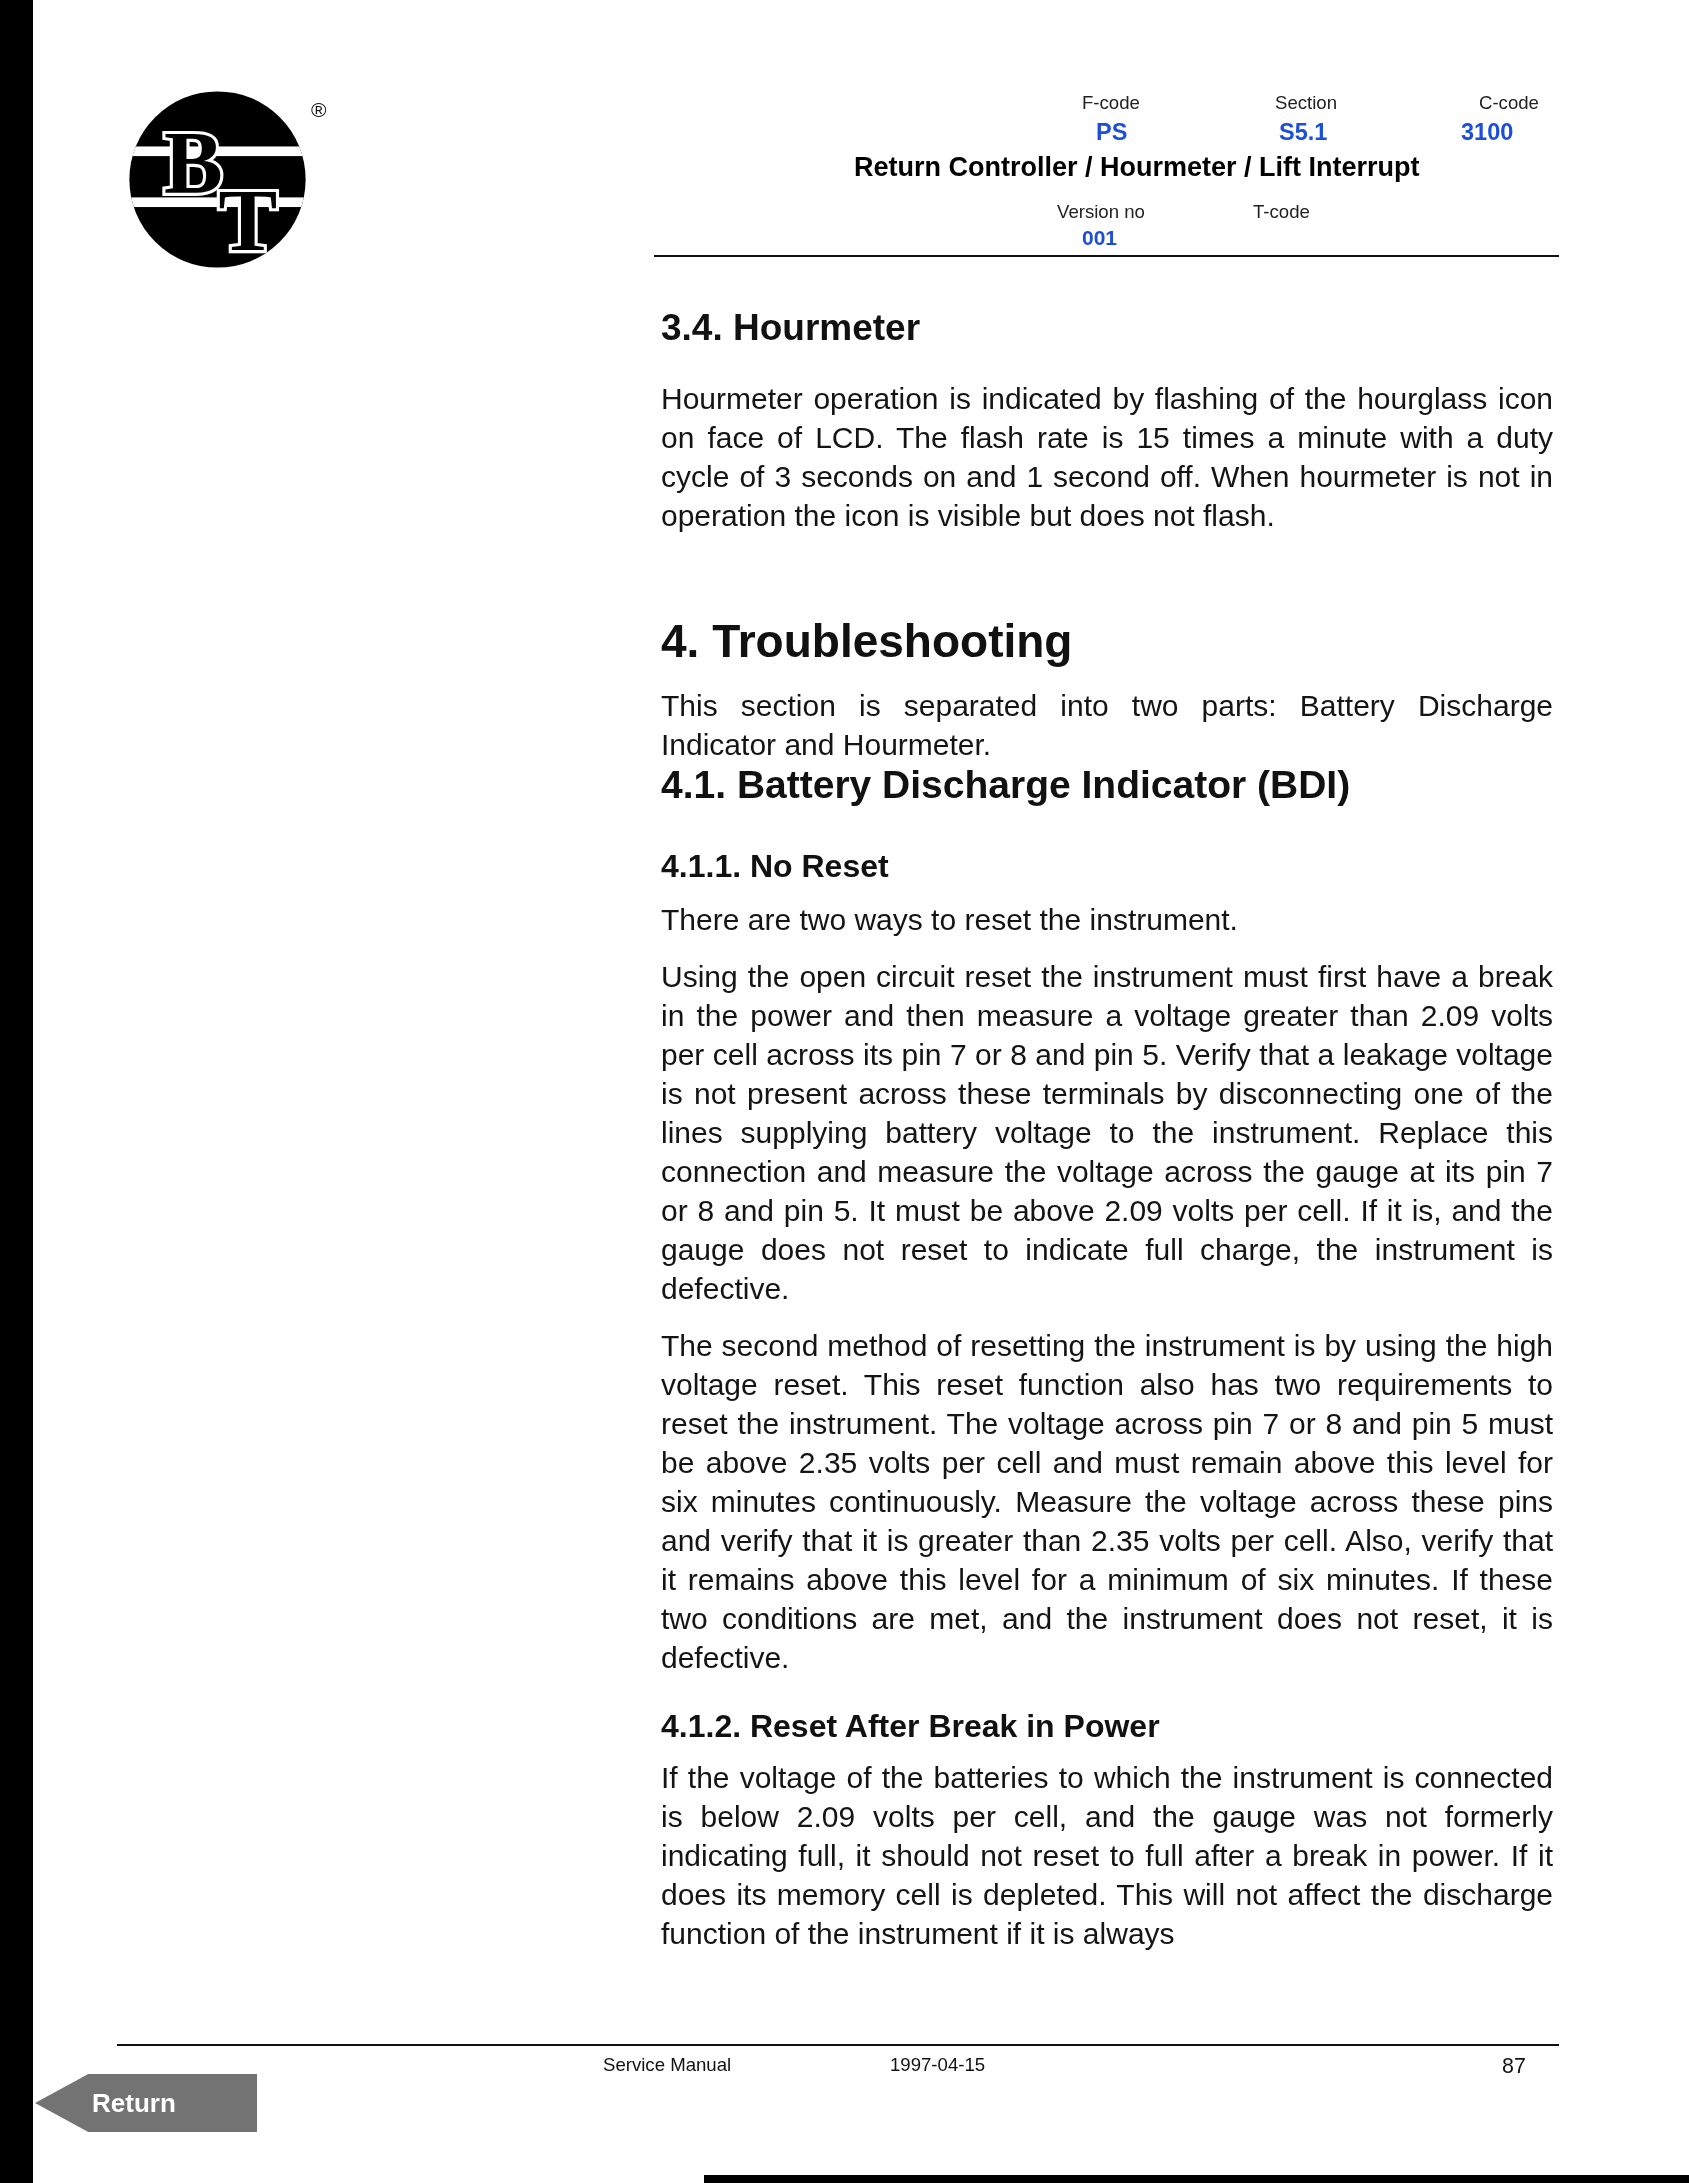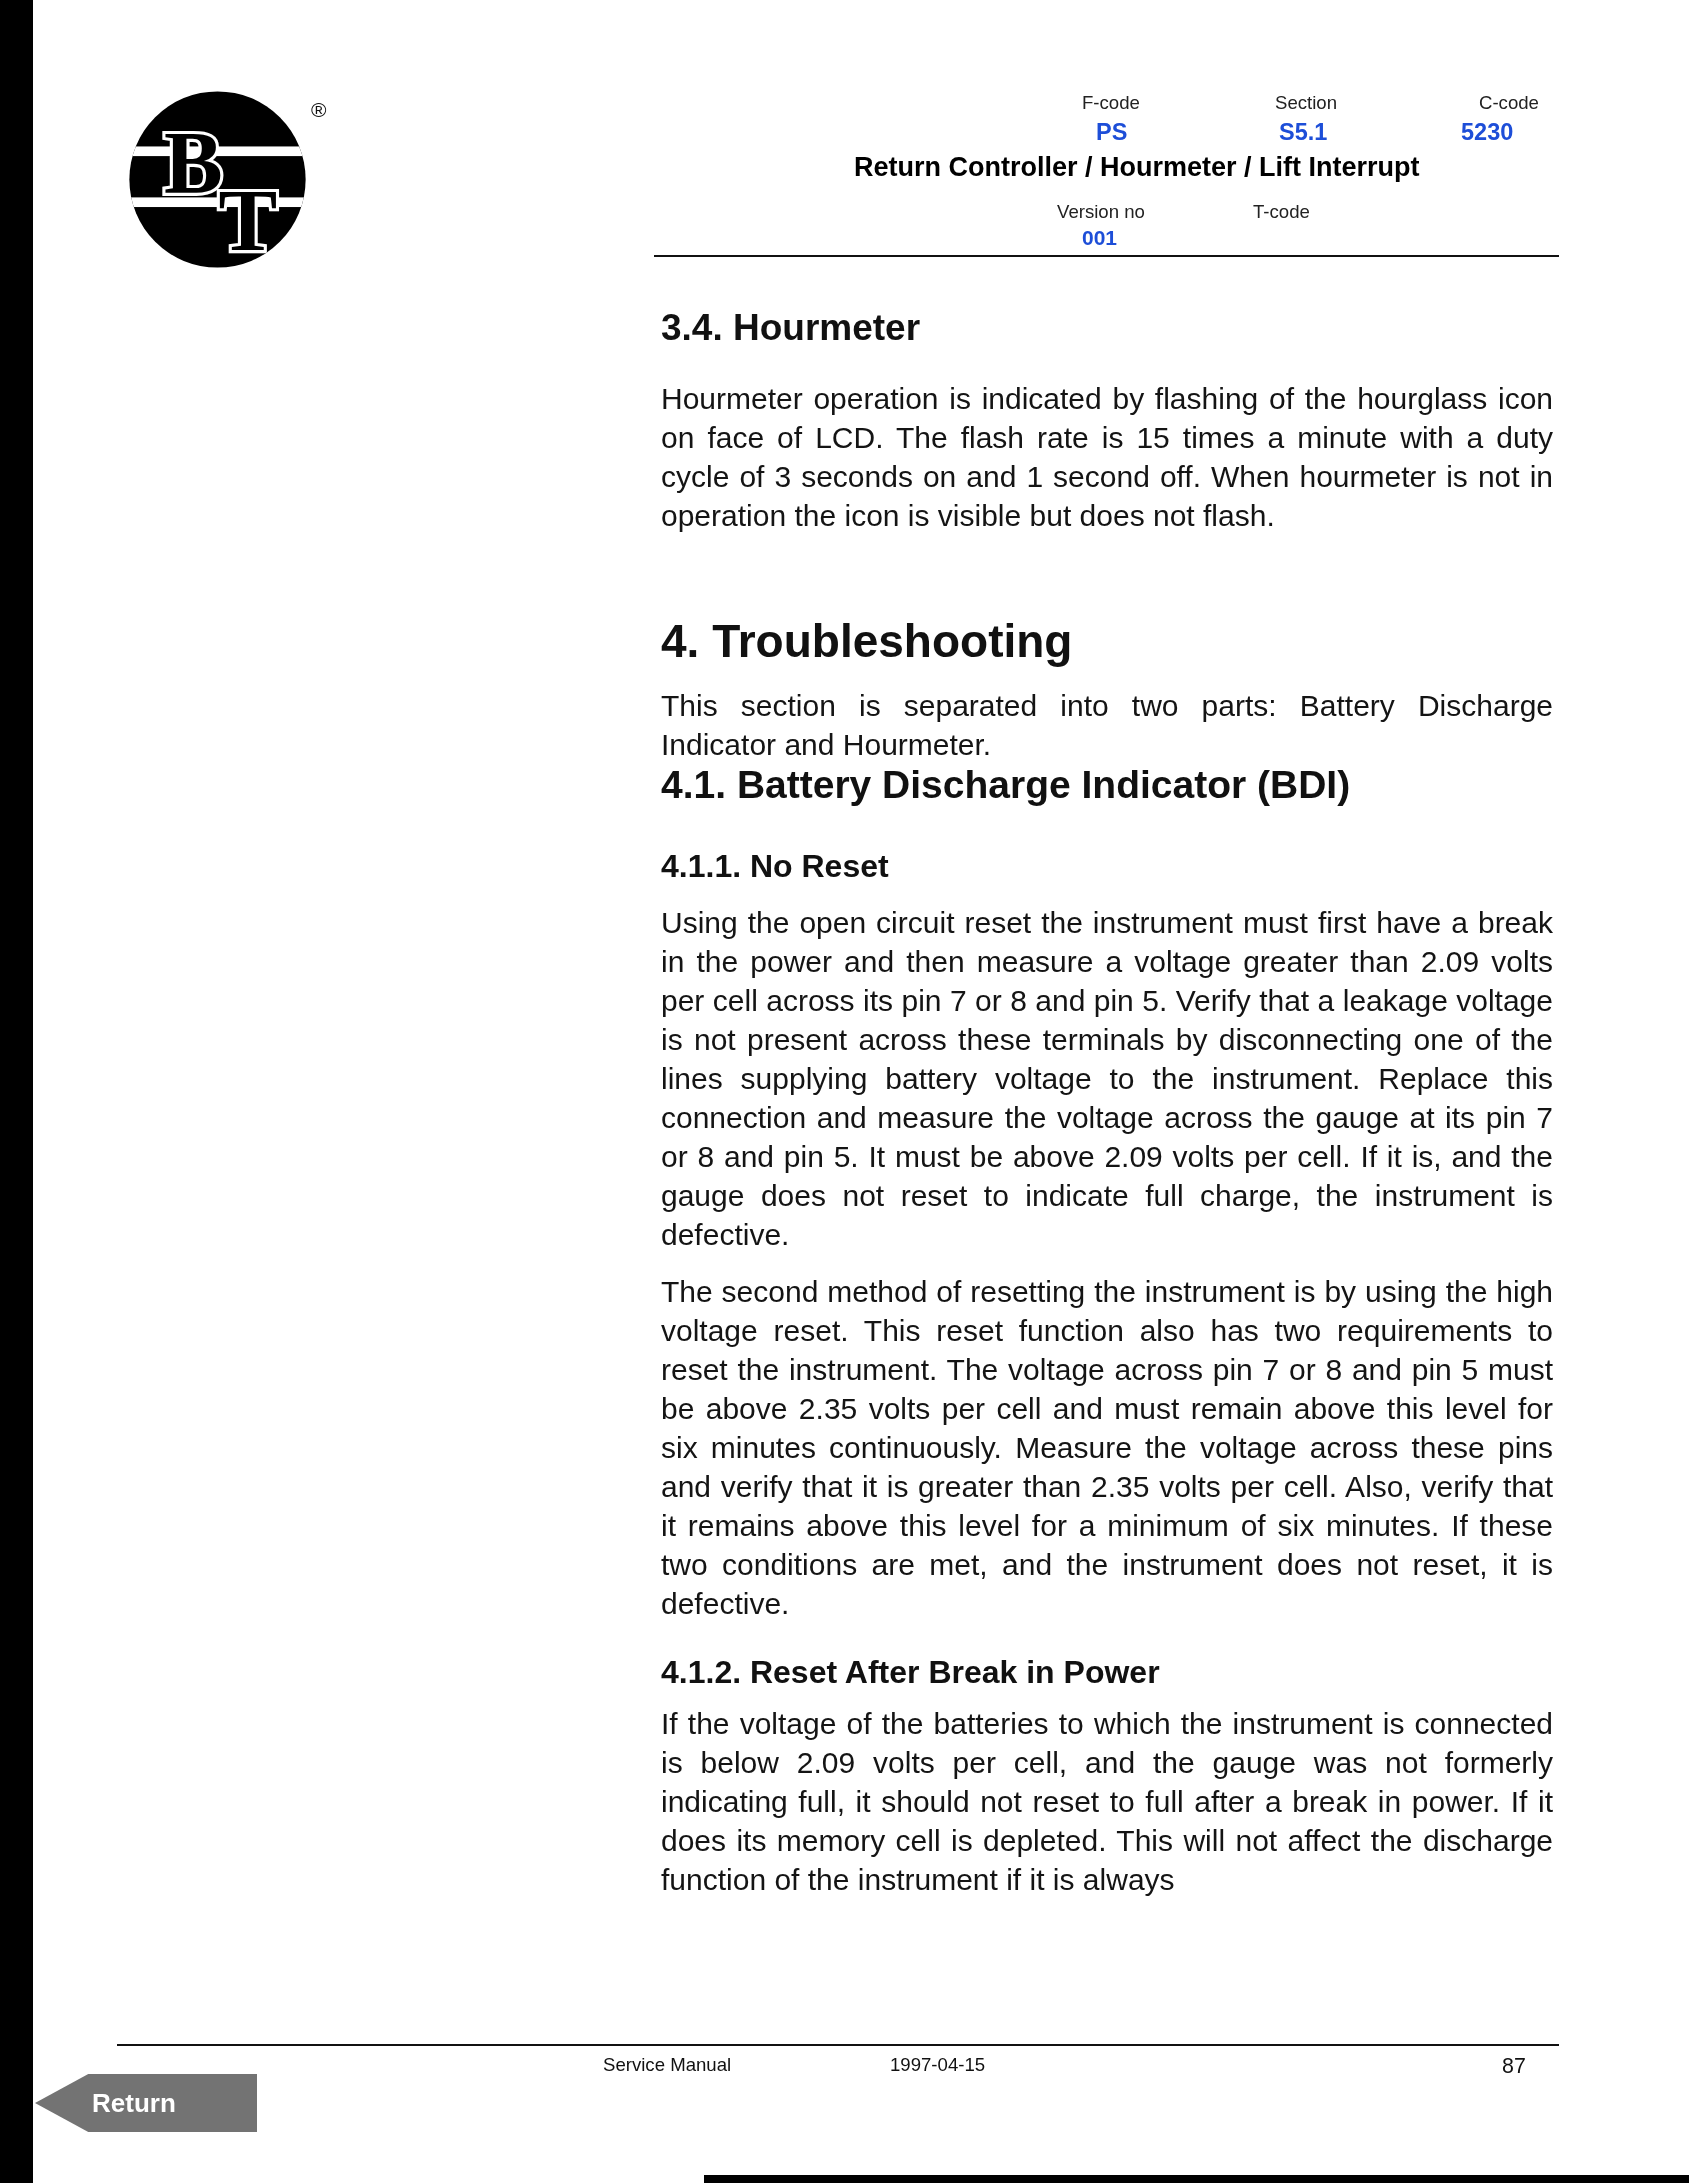--- a/index.html
+++ b/index.html
@@ -145,41 +145,42 @@
   </div>
   <div class="reg-mark">®</div>
 
   <div class="hdr-label" style="left:1082px; top:92px;">F-code</div>
   <div class="hdr-value" style="left:1096px; top:119px;">PS</div>
 
   <div class="hdr-label" style="left:1275px; top:92px;">Section</div>
   <div class="hdr-value" style="left:1279px; top:119px;">S5.1</div>
 
   <div class="hdr-label" style="left:1479px; top:92px;">C-code</div>
-  <div class="hdr-value" style="left:1461px; top:119px;">5230</div>
+  <div class="hdr-value" style="left:1461px; top:119px;">3100</div>
 
   <div class="hdr-title">Return Controller / Hourmeter / Lift Interrupt</div>
 
   <div class="hdr-label" style="left:1057px; top:201px;">Version no</div>
   <div class="hdr-value" style="left:1082px; top:226px; font-size:21px;">001</div>
 
   <div class="hdr-label" style="left:1253px; top:201px;">T-code</div>
 
   <div class="hdr-rule"></div>
 
   <div class="content">
     <div class="h-34">3.4. Hourmeter</div>
     <p class="p-34">Hourmeter operation is indicated by flashing of the hourglass icon on face of LCD. The flash rate is 15 times a minute with a duty cycle of 3 seconds on and 1 second off. When hourmeter is not in operation the icon is visible but does not flash.</p>
 
     <div class="h-4">4. Troubleshooting</div>
     <p class="p-4">This section is separated into two parts: Battery Discharge Indicator and Hourmeter.</p>
 
     <div class="h-41">4.1. Battery Discharge Indicator (BDI)</div>
 
     <div class="h-411">4.1.1. No Reset</div>
+    <p class="p-411a">There are two ways to reset the instrument.</p>
     <p class="p-411b">Using the open circuit reset the instrument must first have a break in the power and then measure a voltage greater than 2.09 volts per cell across its pin 7 or 8 and pin 5. Verify that a leakage voltage is not present across these terminals by disconnecting one of the lines supplying battery voltage to the instrument. Replace this connection and measure the voltage across the gauge at its pin 7 or 8 and pin 5. It must be above 2.09 volts per cell. If it is, and the gauge does not reset to indicate full charge, the instrument is defective.</p>
     <p class="p-411c">The second method of resetting the instrument is by using the high voltage reset. This reset function also has two requirements to reset the instrument. The voltage across pin 7 or 8 and pin 5 must be above 2.35 volts per cell and must remain above this level for six minutes continuously. Measure the voltage across these pins and verify that it is greater than 2.35 volts per cell. Also, verify that it remains above this level for a minimum of six minutes. If these two conditions are met, and the instrument does not reset, it is defective.</p>
 
     <div class="h-412">4.1.2. Reset After Break in Power</div>
     <p class="p-412">If the voltage of the batteries to which the instrument is connected is below 2.09 volts per cell, and the gauge was not formerly indicating full, it should not reset to full after a break in power. If it does its memory cell is depleted. This will not affect the discharge function of the instrument if it is always</p>
   </div>
 
   <div class="footer-rule"></div>
   <div class="footer-manual">Service Manual</div>
   <div class="footer-date">1997-04-15</div>

